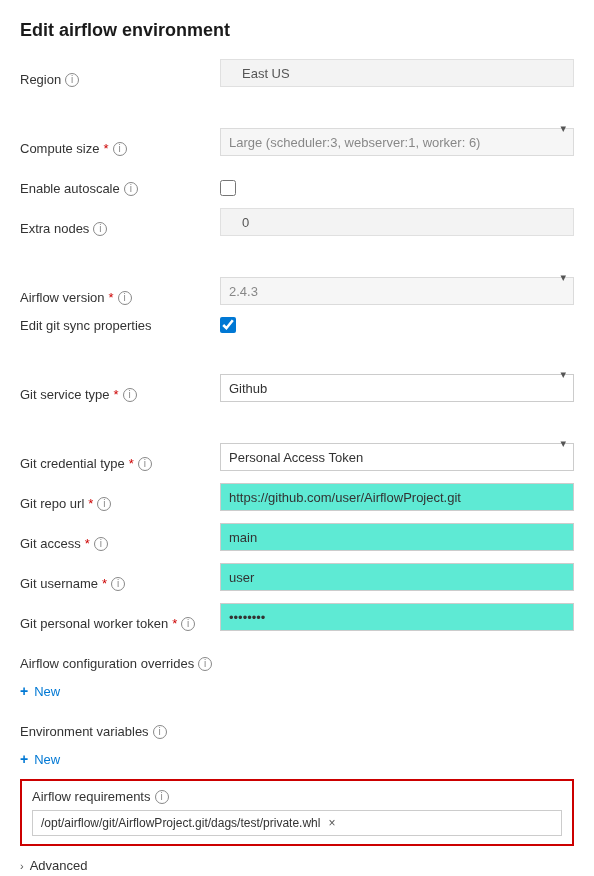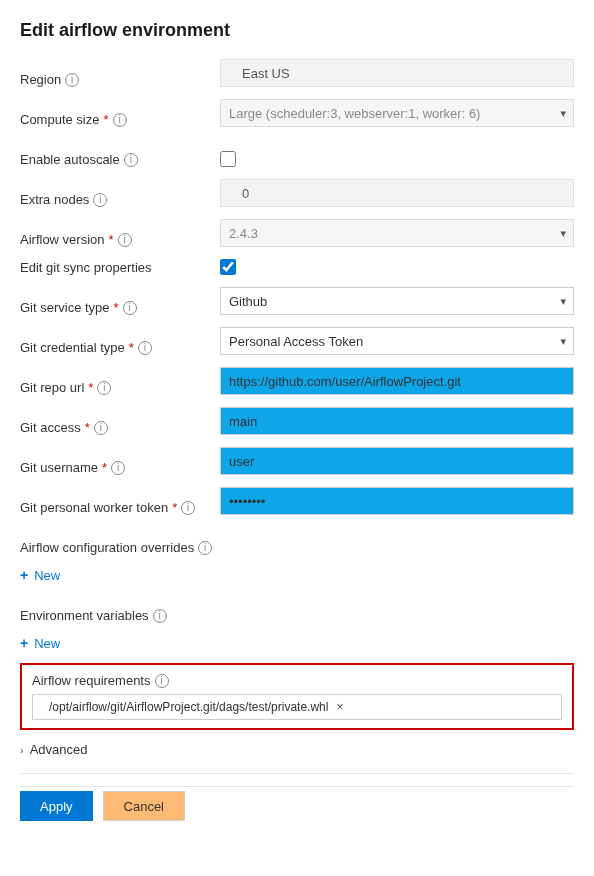--- a/index.html
+++ b/index.html
@@ -49,21 +49,21 @@
       cursor: help;
       flex-shrink: 0;
     }
     .form-control {
       flex: 1;
       height: 28px;
       border: 1px solid #ccc;
       padding: 0 8px;
       font-size: 13px;
       color: #333;
-      background: #0ea5e9;
+      background: #5eead4;
       outline: none;
     }
     .form-control:disabled, .form-control.readonly {
       background: #f3f3f3;
       color: #555;
     }
     .select-wrapper {
       flex: 1;
       position: relative;
     }
@@ -72,20 +72,21 @@
       height: 28px;
       border: 1px solid #ccc;
       padding: 0 28px 0 8px;
       font-size: 13px;
       color: #333;
       background: #fff;
       appearance: none;
       -webkit-appearance: none;
       outline: none;
       cursor: pointer;
+      margin-top: 29px;
     }
     .select-wrapper select.disabled-select {
       background: #f3f3f3;
       color: #555;
     }
     .select-chevron {
       position: absolute;
       right: 8px;
       top: 50%;
       transform: translateY(-50%);
@@ -153,21 +154,21 @@
     .requirements-input-row {
       display: flex;
       align-items: center;
       gap: 6px;
     }
     .requirements-tag {
       display: flex;
       align-items: center;
       background: #fff;
       border: 1px solid #ccc;
-      padding: 3px 16px;
+      padding: 3px 8px;
       font-size: 12px;
       color: #333;
       flex: 1;
       min-height: 26px;
     }
     .tag-close {
       margin-left: 8px;
       color: #555;
       cursor: pointer;
       font-size: 12px;

